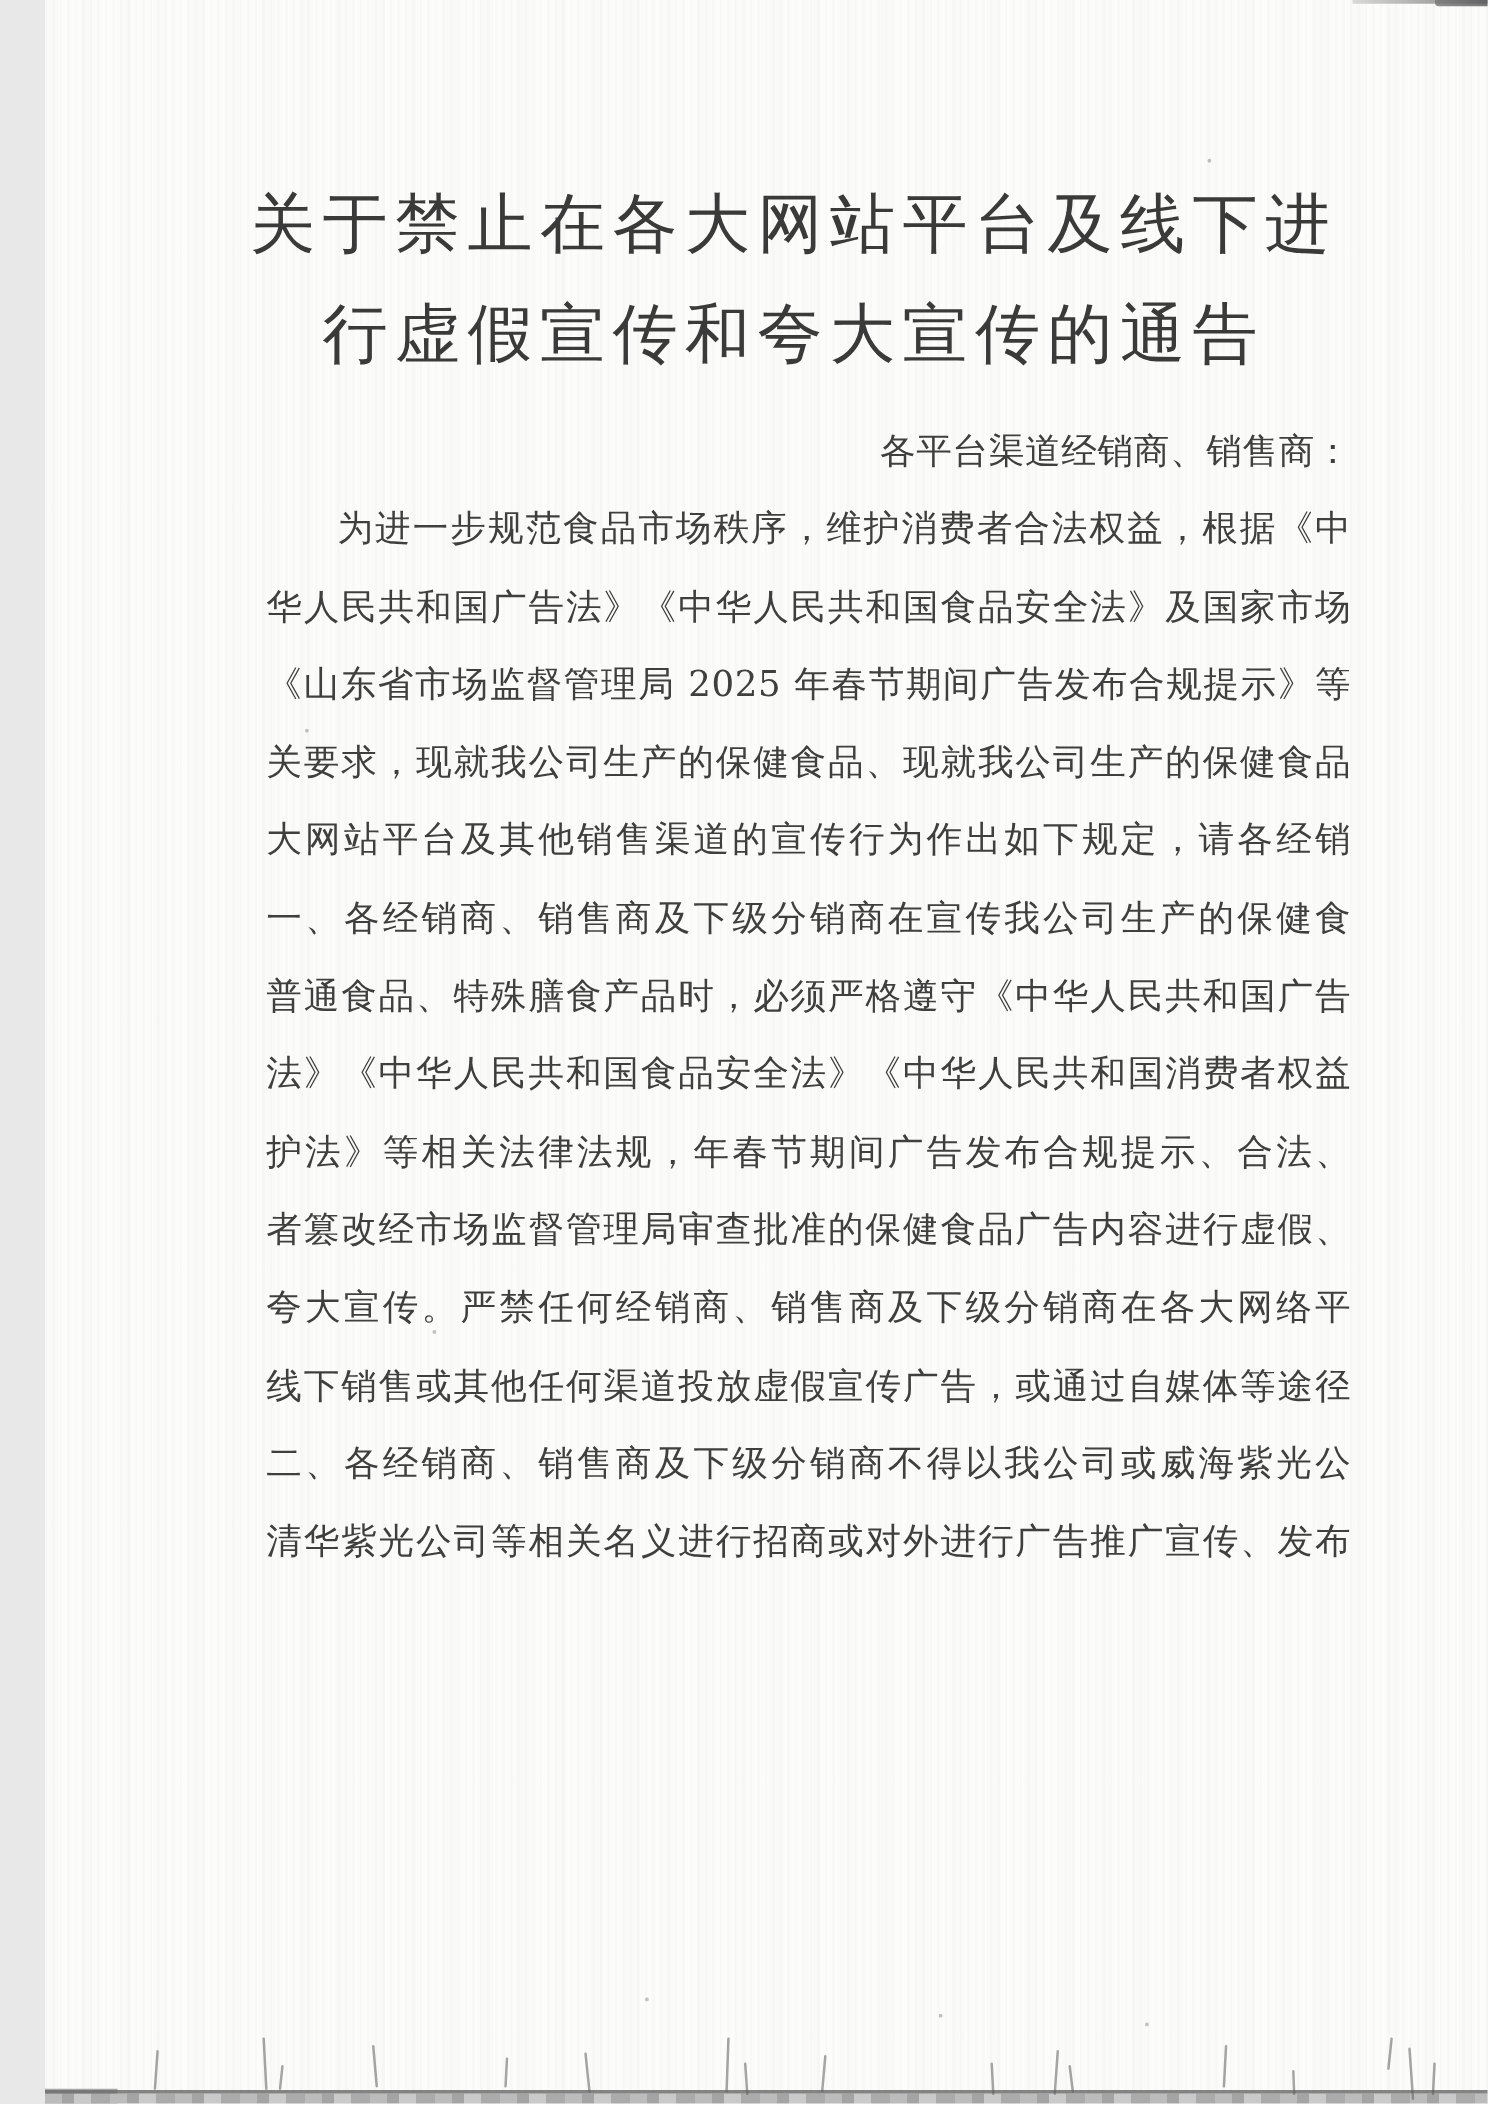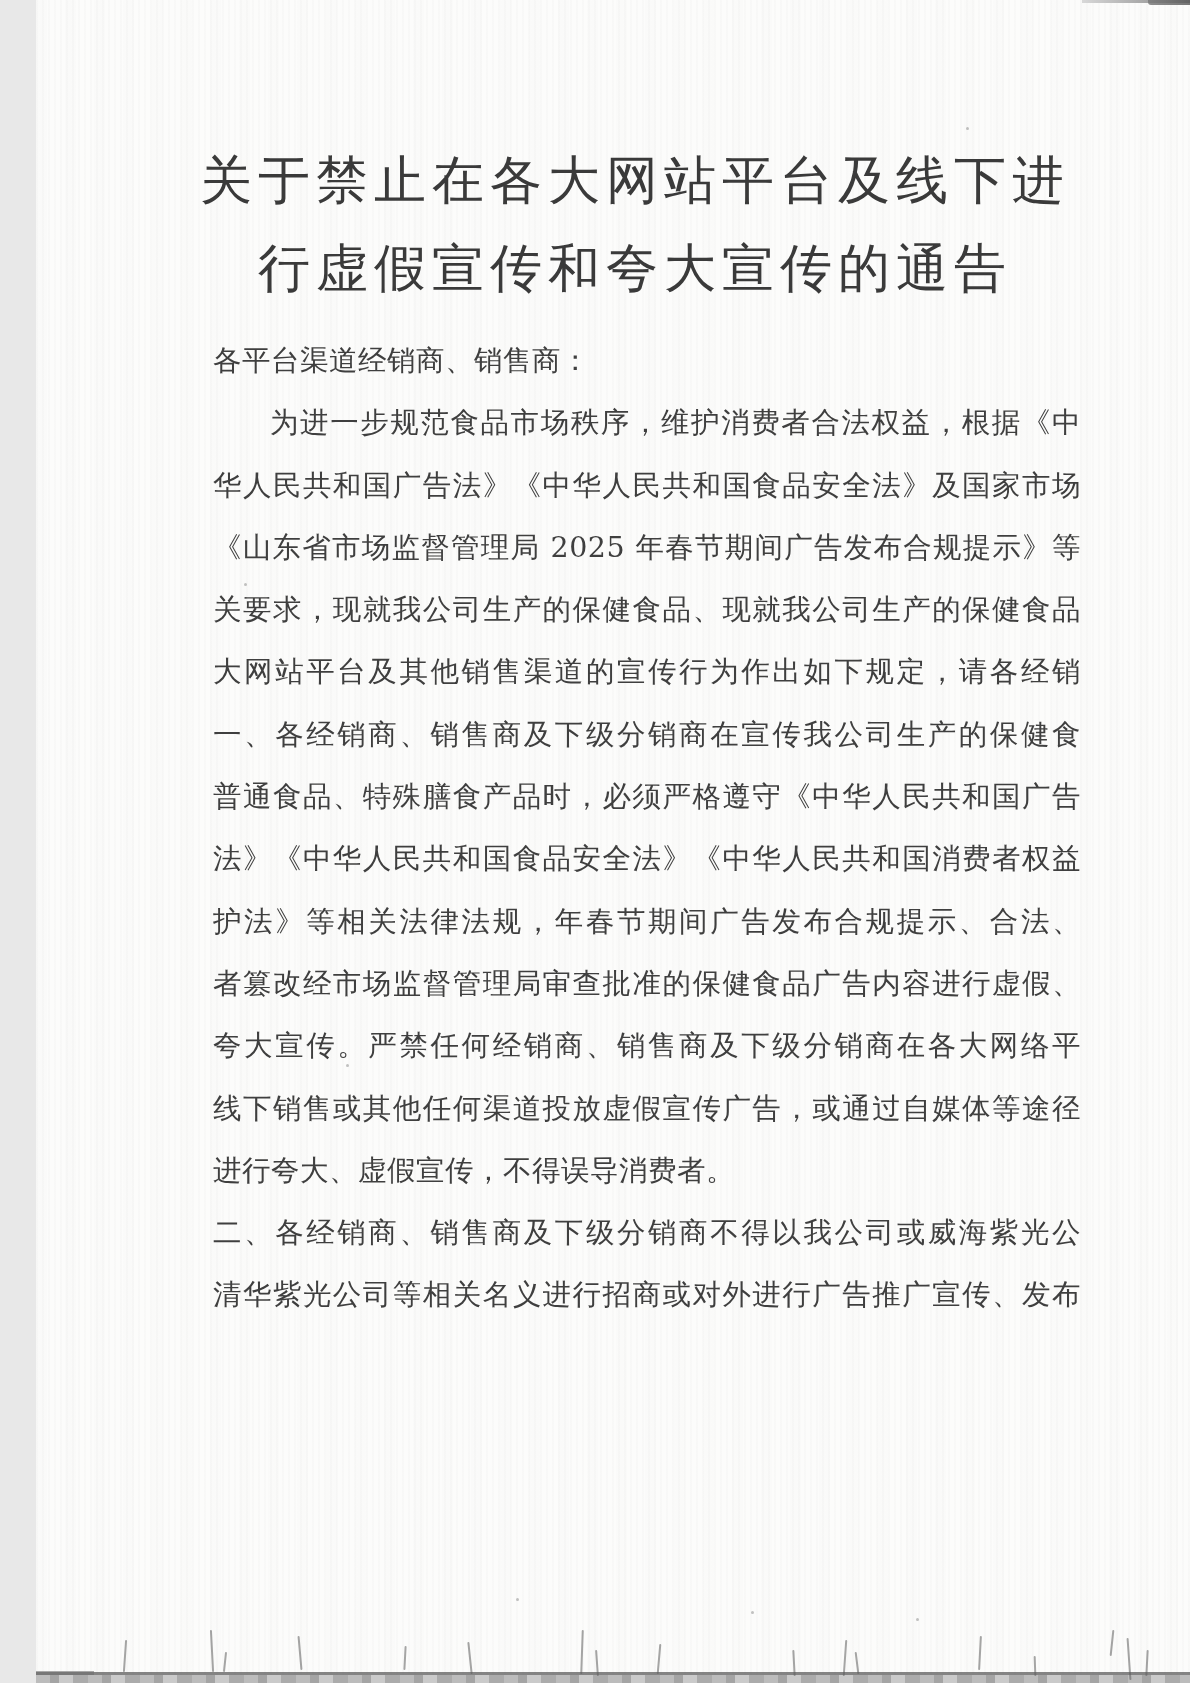--- a/index.html
+++ b/index.html
@@ -49,21 +49,21 @@
     top: 330px;
     left: 177px;
     width: 868px;
     font-size: 28.5px;
     line-height: 62.3px;
     color: #3f3f3f;
     letter-spacing: 0.5px;
   }
   .line { height: 62.3px; overflow: hidden; }
   .full { text-align: justify; text-align-last: justify; text-justify: inter-character; }
-  .short { text-align: left; }
+  .short { text-align: right; }
   .indent { text-indent: 57px; }
 
   
   .edge-right-line {
     position: absolute; top: 0; left: 1182px; width: 2px; height: 1683px;
     background: #d5d5d5;
   }
   .corner-top-line {
     position: absolute; top: 0; left: 1046px; width: 144px; height: 3px;
     background: linear-gradient(90deg, #d8d8d8, #9a9a9a 55%, #5f5f5f);
@@ -116,21 +116,20 @@
     <div class="line full">《山东省市场监督管理局 2025 年春节期间广告发布合规提示》等相</div>
     <div class="line full">关要求，现就我公司生产的保健食品、现就我公司生产的保健食品</div>
     <div class="line full">大网站平台及其他销售渠道的宣传行为作出如下规定，请各经销商、</div>
     <div class="line full">一、各经销商、销售商及下级分销商在宣传我公司生产的保健食品、</div>
     <div class="line full">普通食品、特殊膳食产品时，必须严格遵守《中华人民共和国广告</div>
     <div class="line full">法》《中华人民共和国食品安全法》《中华人民共和国消费者权益保</div>
     <div class="line full">护法》等相关法律法规，年春节期间广告发布合规提示、合法、</div>
     <div class="line full">者篡改经市场监督管理局审查批准的保健食品广告内容进行虚假、</div>
     <div class="line full">夸大宣传。严禁任何经销商、销售商及下级分销商在各大网络平台、</div>
     <div class="line full">线下销售或其他任何渠道投放虚假宣传广告，或通过自媒体等途径</div>
-    <div class="line short">进行夸大、虚假宣传，不得误导消费者。</div>
     <div class="line full">二、各经销商、销售商及下级分销商不得以我公司或威海紫光公司、</div>
     <div class="line full">清华紫光公司等相关名义进行招商或对外进行广告推广宣传、发布</div>
   </div>
 
   <div class="corner-top-line"></div>
   <div class="corner-top-wedge"></div>
   <div class="edge-right-line"></div>
   <div class="bottom-edge-dark-left"></div>
   <div class="bottom-edge-line"></div>
   <div class="bottom-edge-band"></div>

